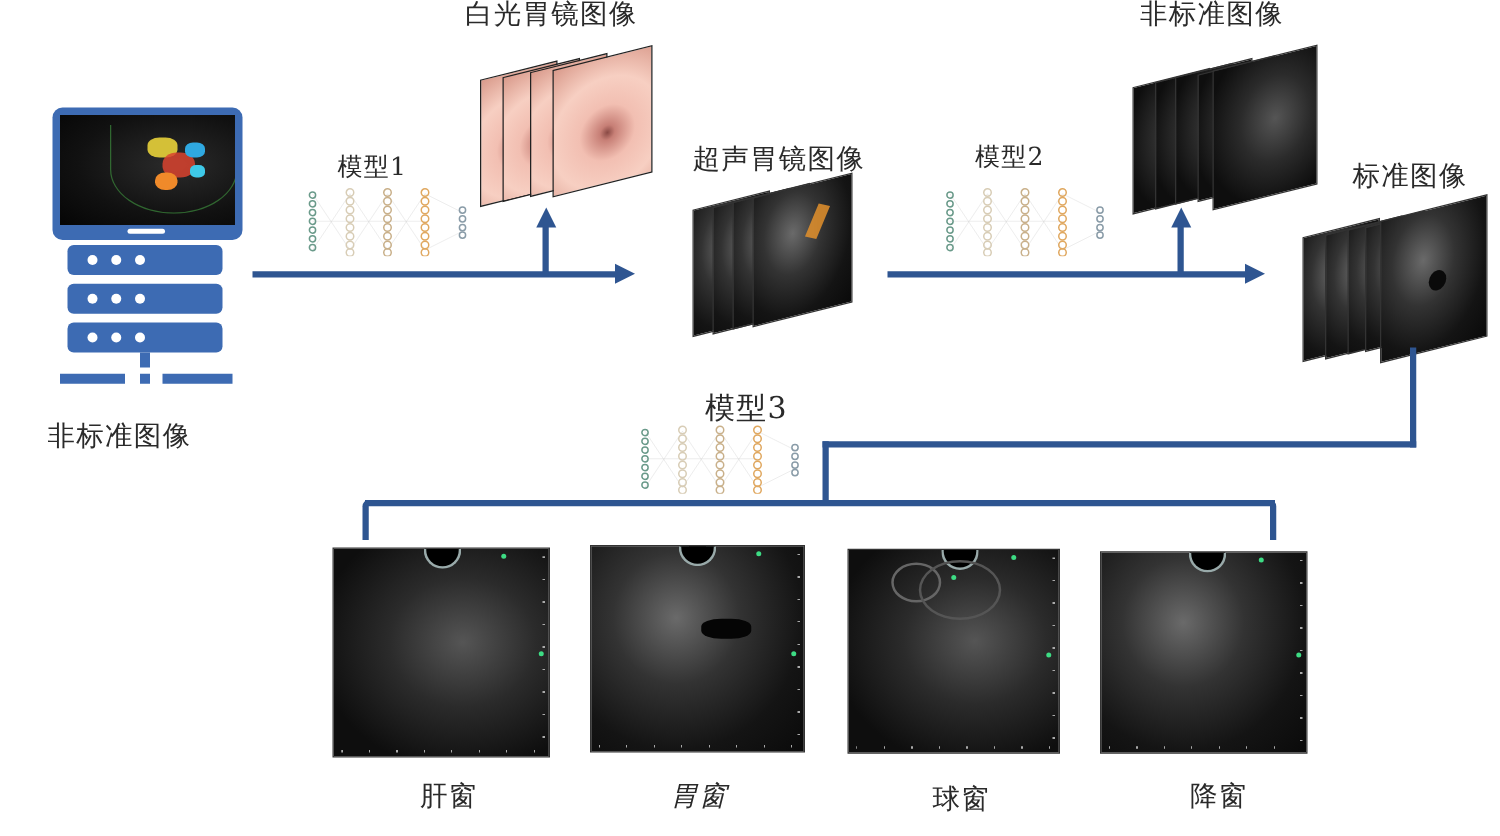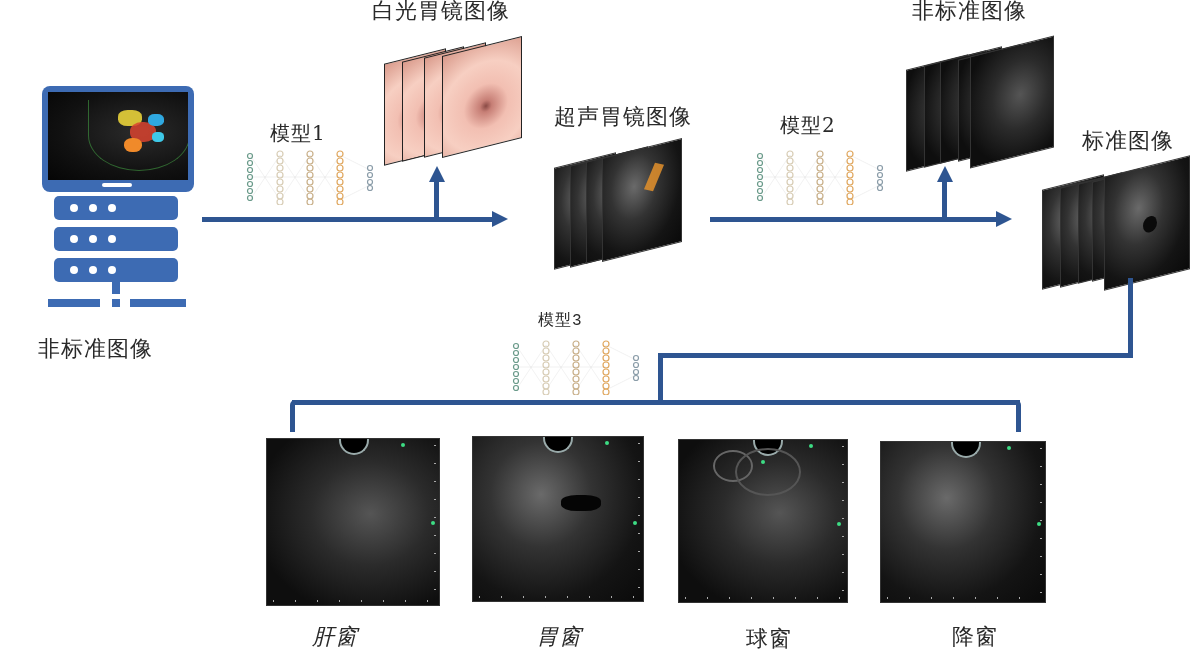--- a/index.html
+++ b/index.html
@@ -127,21 +127,21 @@
 </svg>
 
 <div class="label" style="left:372px;top:-4px;">白光胃镜图像</div>
 <div class="abs" style="left:384px;top:36px;width:140px;height:120px;">
   <div class="frame endo" style="left:0;top:20px;width:60px;height:100px;transform:skewY(-14deg);"></div>
   <div class="frame endo" style="left:18px;top:18px;width:60px;height:98px;transform:skewY(-14deg);"></div>
   <div class="frame endo" style="left:40px;top:14px;width:60px;height:98px;transform:skewY(-14deg);"></div>
   <div class="frame endo" style="left:58px;top:10px;width:78px;height:100px;transform:skewY(-14deg);"></div>
 </div>
 
-<div class="label" style="left:554px;top:102px;">超声胃镜图像</div>
+<div class="label" style="left:554px;top:112px;">超声胃镜图像</div>
 <div class="abs" style="left:554px;top:140px;width:130px;height:122px;">
   <div class="frame us" style="left:0;top:20px;width:60px;height:100px;transform:skewY(-14deg);"></div>
   <div class="frame us" style="left:16px;top:18px;width:60px;height:100px;transform:skewY(-14deg);"></div>
   <div class="frame us" style="left:32px;top:14px;width:60px;height:100px;transform:skewY(-14deg);"></div>
   <div class="frame us" style="left:48px;top:8px;width:78px;height:102px;transform:skewY(-14deg);">
     <div class="abs" style="left:46px;top:18px;width:10px;height:26px;background:#e3902c;transform:rotate(25deg);opacity:.85;"></div>
   </div>
 </div>
 
 <div class="bar" style="left:710px;top:217px;width:288px;height:5px;"></div>
@@ -233,21 +233,21 @@
   </div>
 </div>
 
 <div class="bar" style="left:1128px;top:278px;width:5px;height:80px;"></div>
 <div class="bar" style="left:658px;top:353px;width:475px;height:5px;"></div>
 <div class="bar" style="left:658px;top:353px;width:5px;height:50px;"></div>
 <div class="bar" style="left:292px;top:400px;width:728px;height:5px;"></div>
 <div class="bar" style="left:290px;top:400px;width:5px;height:32px;border-radius:6px 0 0 0;"></div>
 <div class="bar" style="left:1016px;top:400px;width:5px;height:32px;border-radius:0 6px 0 0;"></div>
 
-<div class="label" style="left:538px;top:310px;font-size:16px;font-family:Liberation Mono, monospace;">模型3</div>
+<div class="label" style="left:564px;top:310px;font-size:24px;">模型3</div>
 <svg class="nn" style="left:508px;top:340px;" width="140" height="55" viewBox="0 0 140 55">
   <g stroke="#cfcfcf" stroke-width=".3">
     <line x1="8" y1="5" x2="38" y2="50"></line>
       <line x1="8" y1="50" x2="38" y2="5"></line>
       <line x1="8" y1="27" x2="38" y2="27"></line>
     <line x1="38" y1="5" x2="68" y2="50"></line>
       <line x1="38" y1="50" x2="68" y2="5"></line>
       <line x1="38" y1="27" x2="68" y2="27"></line>
     <line x1="68" y1="5" x2="98" y2="50"></line>
       <line x1="68" y1="50" x2="98" y2="5"></line>
@@ -304,21 +304,21 @@
   </g>
 </svg>
 
 <div class="frame us2" style="left:266px;top:438px;width:172px;height:166px;">
   <div class="probe" style="left:72px;top:0;width:26px;height:14px;"></div>
   <div class="gdot" style="left:134px;top:4px;"></div>
   <div class="gdot" style="left:164px;top:82px;"></div>
   <div class="tickcol"></div>
   <div class="tickrow"></div>
 </div>
-<div class="label" style="left:312px;top:622px;font-style:italic;">肝窗</div>
+<div class="label" style="left:336px;top:622px;">肝窗</div>
 
 <div class="frame us" style="left:472px;top:436px;width:170px;height:164px;">
   <div class="probe" style="left:70px;top:0;width:26px;height:14px;"></div>
   <div class="abs" style="left:88px;top:58px;width:40px;height:16px;background:#050505;border-radius:40%;"></div>
   <div class="gdot" style="left:132px;top:4px;"></div>
   <div class="gdot" style="left:160px;top:84px;"></div>
   <div class="tickcol"></div>
   <div class="tickrow"></div>
 </div>
 <div class="label" style="left:536px;top:622px;font-style:italic;">胃窗</div>

